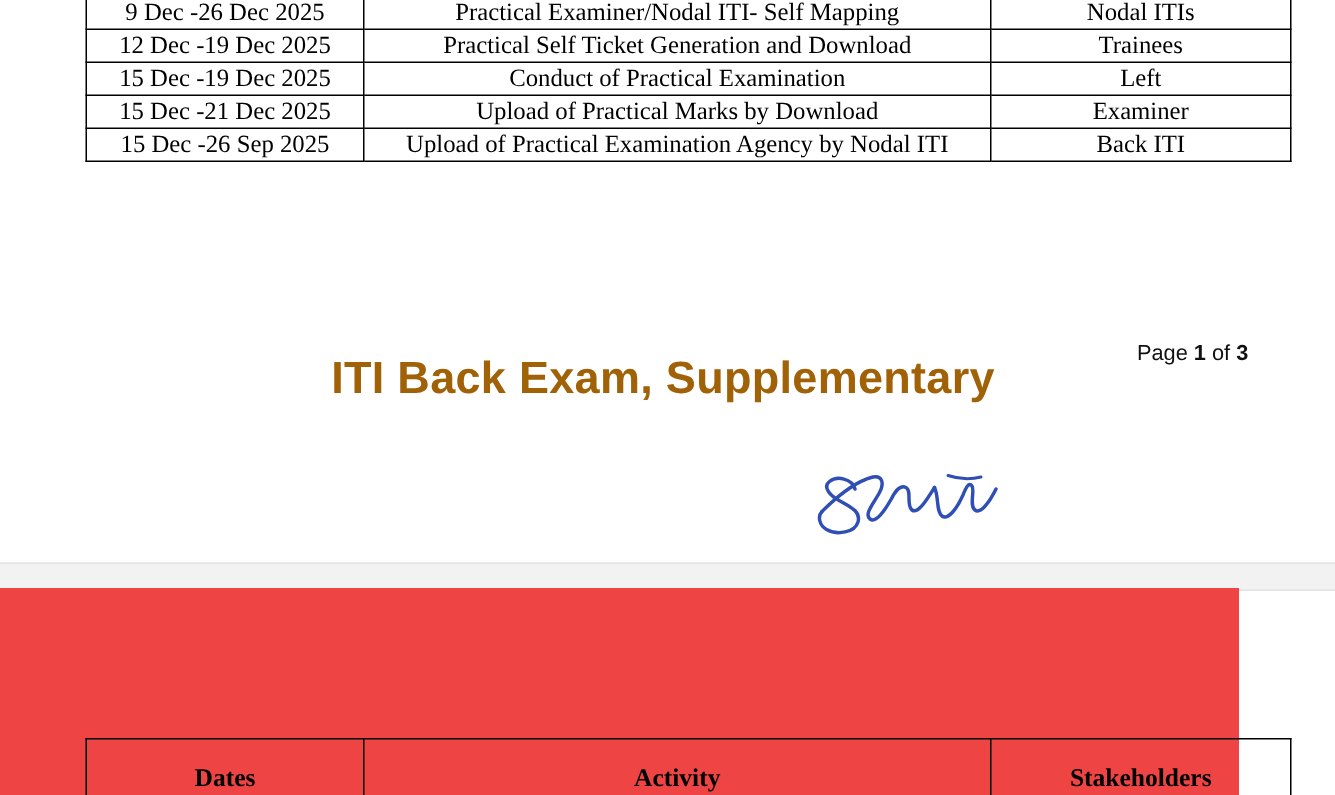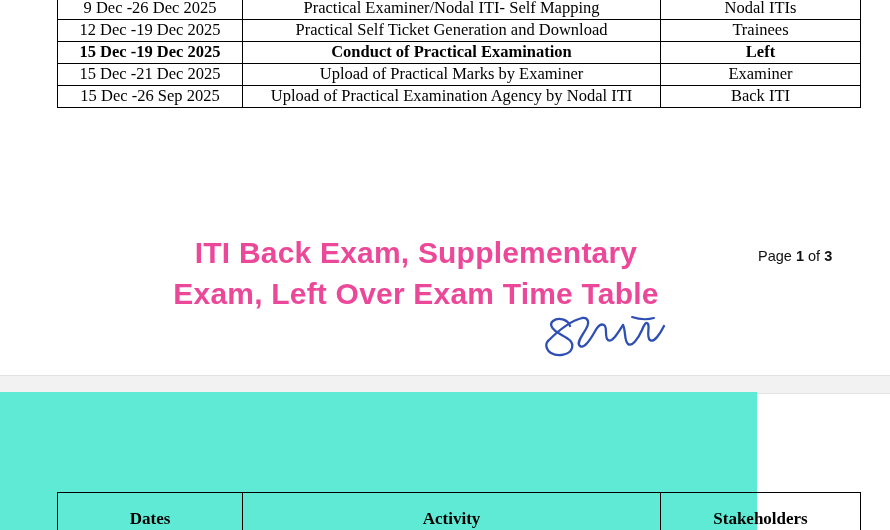--- a/index.html
+++ b/index.html
@@ -50,43 +50,43 @@
     text-align: center;
     vertical-align: middle;
     padding: 1px 4px;
     line-height: 1.15;
   }
   .col-date { width: 176px; }
   .col-act  { width: 409px; }
   .col-stake{ width: 191px; }
 
   .sched-table tr.bold td {
-    font-weight: bold;
+    font-weight: normal;
   }
 
   
   .red-title {
     position: absolute;
-    left: 106px;
+    left: 132px;
     top: 232px;
     width: 620px;
     text-align: center;
-    color: #ec4899;
+    color: #a16207;
     font-family: "Liberation Sans", sans-serif;
     font-weight: bold;
     font-size: 30px;
     line-height: 1.38;
     letter-spacing: 0.2px;
   }
 
   
   .page-indicator {
     position: absolute;
     left: 758px;
-    top: 248px;
+    top: 228px;
     font-family: "Liberation Sans", sans-serif;
     font-size: 14.5px;
     color: #111111;
     white-space: nowrap;
   }
   .page-indicator b { font-weight: bold; }
 
   
   .signature {
     position: absolute;
@@ -106,23 +106,23 @@
     background: #f2f2f2;
     border-top: 1px solid #e2e2e2;
     border-bottom: 1px solid #e2e2e2;
   }
 
   
   .doc-bottom {
     position: absolute;
     left: 0;
     top: 392px;
-    width: 757px;
+    width: 826px;
     height: 138px;
-    background: #5eead4;
+    background: #ef4444;
   }
 
   .next-table {
     position: absolute;
     left: 57px;
     top: 100px;
     width: 776px;
     border-collapse: collapse;
     table-layout: fixed;
   }
@@ -166,34 +166,33 @@
           <td class="col-act">Practical Self Ticket Generation and Download</td>
           <td class="col-stake">Trainees</td>
         </tr>
         <tr class="bold">
           <td class="col-date">15 Dec -19 Dec 2025</td>
           <td class="col-act">Conduct of Practical Examination</td>
           <td class="col-stake">Left</td>
         </tr>
         <tr>
           <td class="col-date">15 Dec -21 Dec 2025</td>
-          <td class="col-act">Upload of Practical Marks by Examiner</td>
+          <td class="col-act">Upload of Practical Marks by Download</td>
           <td class="col-stake">Examiner</td>
         </tr>
         <tr>
           <td class="col-date">15 Dec -26 Sep 2025</td>
           <td class="col-act">Upload of Practical Examination Agency by Nodal ITI</td>
           <td class="col-stake">Back ITI</td>
         </tr>
       </tbody>
     </table>
 
     <div class="red-title">
       <div>ITI Back Exam, Supplementary</div>
-      <div>Exam, Left Over Exam Time Table</div>
     </div>
 
     <div class="page-indicator"><span>Page </span><b>1</b><span> of </span><b>3</b></div>
 
     <div class="signature">
       <svg width="150" height="48" viewBox="0 0 150 48" fill="none" xmlns="http://www.w3.org/2000/svg">
         <path d="M46 13 C44 6, 34 4, 29 8 C24 12, 30 18, 36 21 C43 25, 50 28, 48 35 C46 42, 34 44, 27 40 C22 37, 21 31, 24 28" stroke="#2f4fb5" stroke-width="2.3" stroke-linecap="round" fill="none"></path>
         <path d="M24 28 C32 20, 46 8, 58 5 C64 4, 66 9, 62 16 C58 23, 52 30, 56 33 C60 36, 66 27, 70 20 C73 14, 76 10, 80 12 C84 14, 80 24, 84 27 C88 30, 94 20, 99 12" stroke="#2f4fb5" stroke-width="2.3" stroke-linecap="round" fill="none"></path>
         <path d="M99 12 C102 18, 100 28, 104 31 C108 34, 114 26, 118 17 C120 12, 122 8, 124 11 C126 14, 122 24, 126 27 C130 30, 136 21, 140 13" stroke="#2f4fb5" stroke-width="2.3" stroke-linecap="round" fill="none"></path>
         <path d="M108 4 C114 6, 122 7, 130 5" stroke="#2f4fb5" stroke-width="2" stroke-linecap="round" fill="none"></path>

